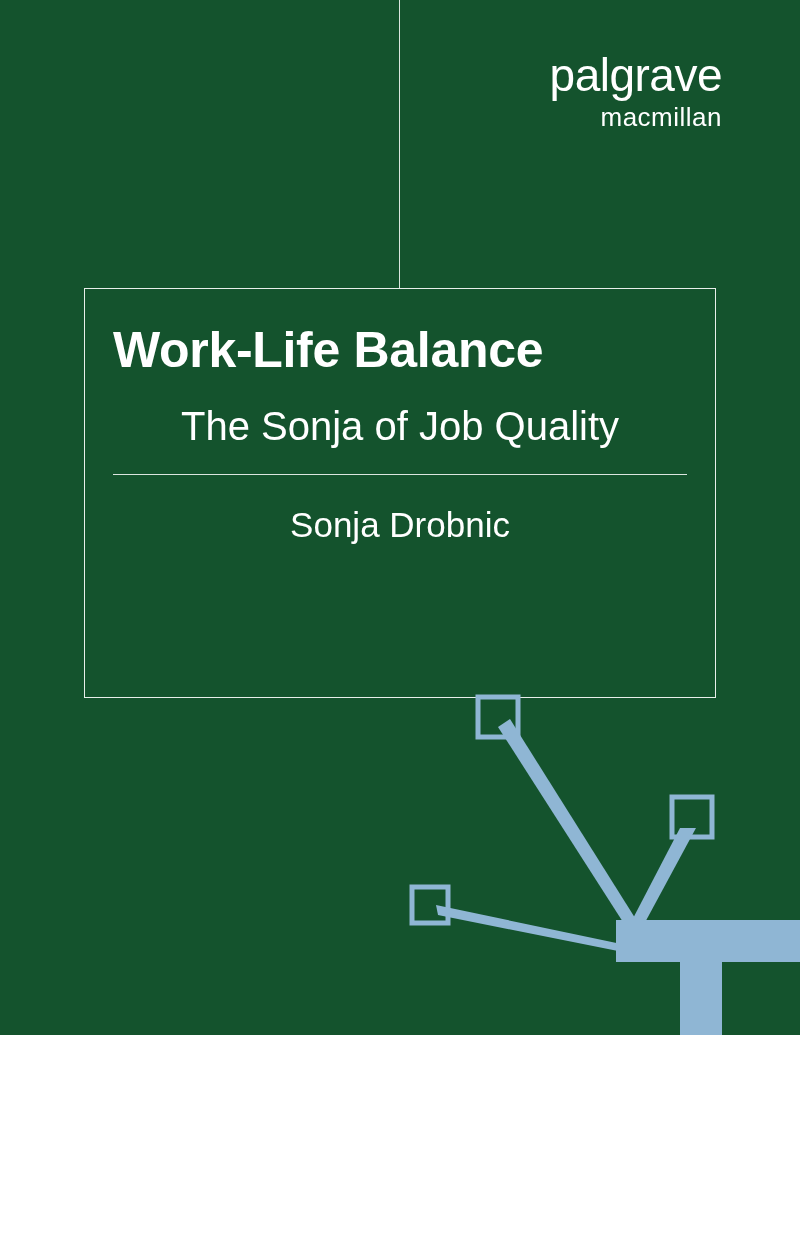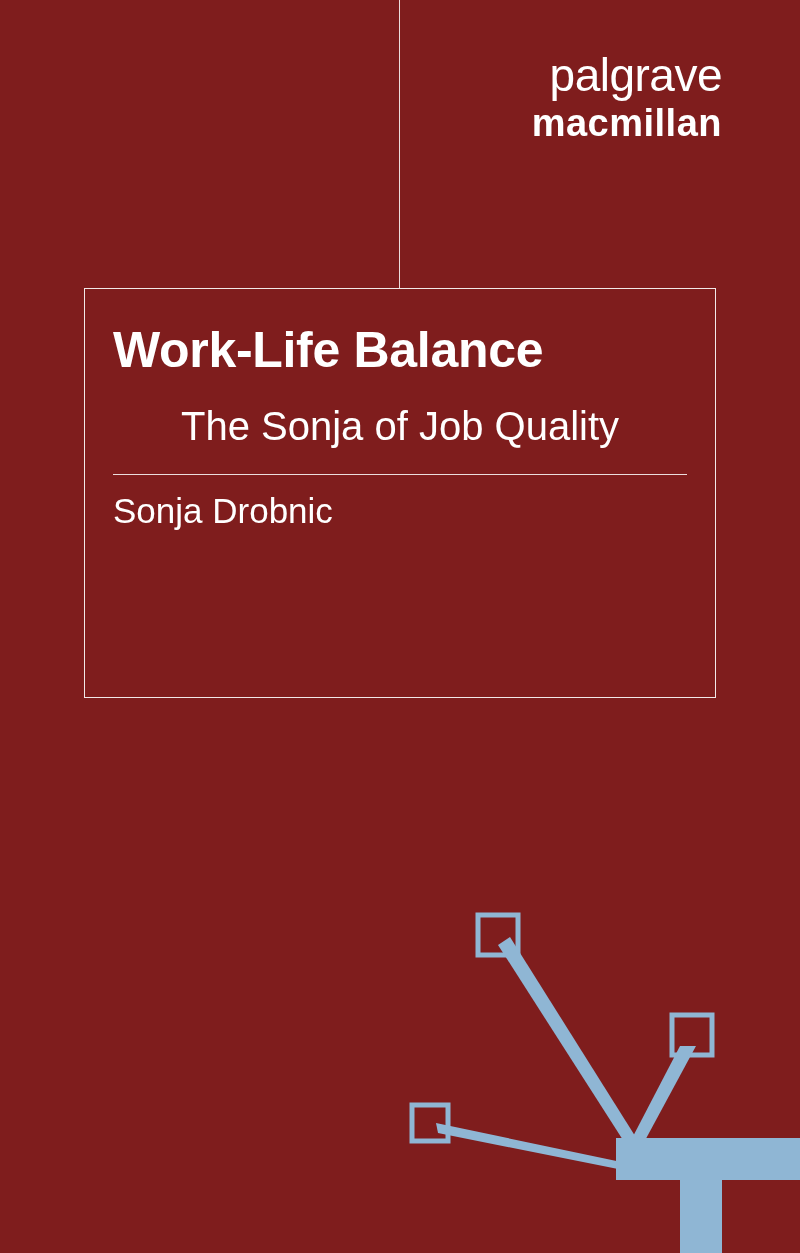--- a/index.html
+++ b/index.html
@@ -6,44 +6,44 @@
     margin: 0;
     padding: 0;
     background: #ffffff;
   }
   body {
     font-family: "Liberation Sans", sans-serif;
   }
   .cover {
     position: relative;
     width: 800px;
-    height: 1253px;
-    background: #7f1d1d;
+    height: 1035px;
+    background: #14532d;
     overflow: hidden;
   }
 
   
   .publisher {
     position: absolute;
     top: 52px;
     right: 78px;
     text-align: right;
     color: #ffffff;
     line-height: 1.0;
   }
   .publisher .pub-top {
     font-size: 46px;
     letter-spacing: -0.5px;
     font-weight: 400;
     display: block;
   }
   .publisher .pub-bottom {
-    font-size: 38px;
+    font-size: 26px;
     letter-spacing: 0.5px;
-    font-weight: 700;
+    font-weight: 400;
     display: block;
     margin-top: 6px;
   }
 
   
   .vrule {
     position: absolute;
     left: 399px;
     top: 0px;
     width: 1px;
@@ -86,22 +86,22 @@
     margin: 14px 0 0 0;
     text-align: center;
   }
   .divider {
     margin: 22px auto 0 auto;
     width: 100%;
     height: 1px;
     background: rgba(255,255,255,0.85);
   }
   .authors {
-    margin-top: 12px;
-    text-align: left;
+    margin-top: 26px;
+    text-align: center;
   }
   .author {
     color: #ffffff;
     font-size: 35px;
     font-weight: 400;
     line-height: 1.38;
   }
 
   
   .graphic {

